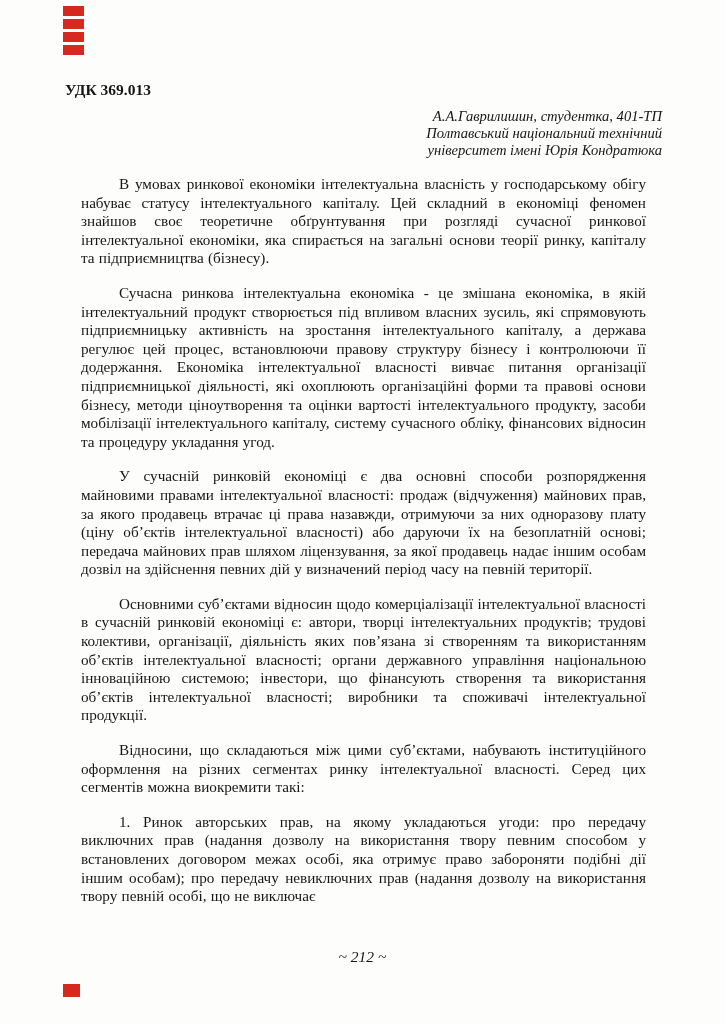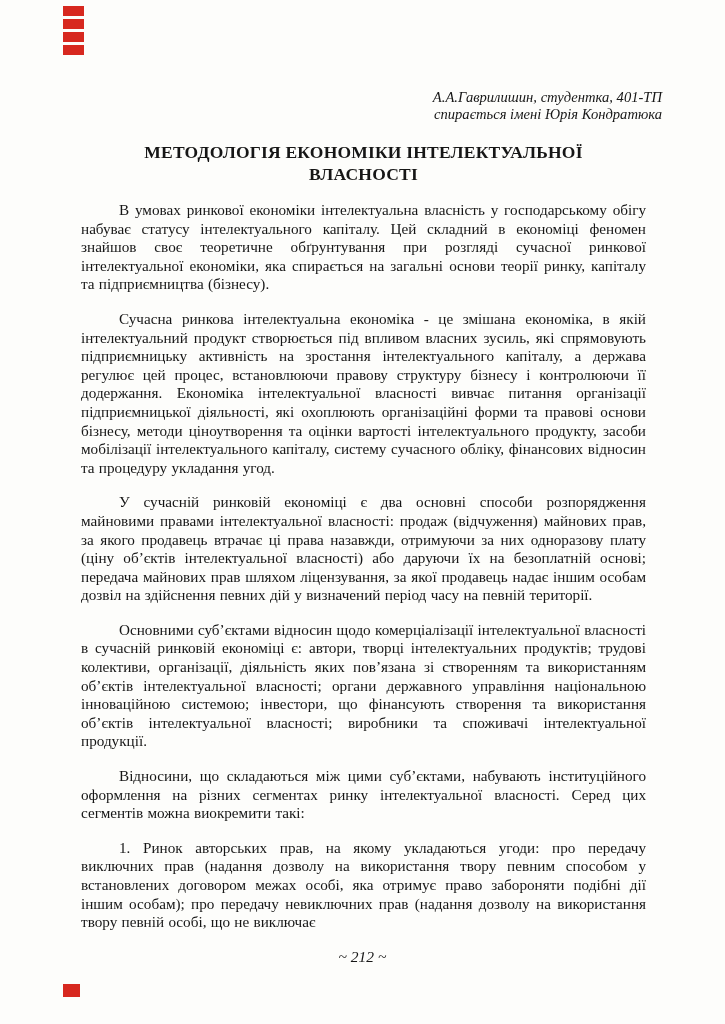--- a/index.html
+++ b/index.html
@@ -89,27 +89,28 @@
   <div class="scan-marks-top">
     <div class="mark" style="background-color:#d7281f"></div>
     <div class="mark" style="background-color:#d7281f"></div>
     <div class="mark" style="background-color:#d7281f"></div>
     <div class="mark" style="background-color:#d7281f"></div>
   </div>
   <div class="scan-mark-bottom" style="background-color:#d7281f"></div>
 
   <div class="content">
 
+    <div class="udk">УДК 369.013</div>
 
     <div class="authors">
       <div>А.А.Гаврилишин, студентка, 401-ТП</div>
-      <div>спирається імені Юрія Кондратюка</div>
+      <div>Полтавський національний технічний</div>
+      <div>університет імені Юрія Кондратюка</div>
     </div>
 
-    <h1 class="title">МЕТОДОЛОГІЯ ЕКОНОМІКИ ІНТЕЛЕКТУАЛЬНОЇ ВЛАСНОСТІ</h1>
 
     <div class="body-text">
       <p>В умовах ринкової економіки інтелектуальна власність у господарському обігу набуває статусу інтелектуального капіталу. Цей складний в економіці феномен знайшов своє теоретичне обґрунтування при розгляді сучасної ринкової інтелектуальної економіки, яка спирається на загальні основи теорії ринку, капіталу та підприємництва (бізнесу).</p>
       <p>Сучасна ринкова інтелектуальна економіка - це змішана економіка, в якій інтелектуальний продукт створюється під впливом власних зусиль, які спрямовують підприємницьку активність на зростання інтелектуального капіталу, а держава регулює цей процес, встановлюючи правову структуру бізнесу і контролюючи її додержання. Економіка інтелектуальної власності вивчає питання організації підприємницької діяльності, які охоплюють організаційні форми та правові основи бізнесу, методи ціноутворення та оцінки вартості інтелектуального продукту, засоби мобілізації інтелектуального капіталу, систему сучасного обліку, фінансових відносин та процедуру укладання угод.</p>
       <p>У сучасній ринковій економіці є два основні способи розпорядження майновими правами інтелектуальної власності: продаж (відчуження) майнових прав, за якого продавець втрачає ці права назавжди, отримуючи за них одноразову плату (ціну об’єктів інтелектуальної власності) або даруючи їх на безоплатній основі; передача майнових прав шляхом ліцензування, за якої продавець надає іншим особам дозвіл на здійснення певних дій у визначений період часу на певній території.</p>
       <p>Основними суб’єктами відносин щодо комерціалізації інтелектуальної власності в сучасній ринковій економіці є: автори, творці інтелектуальних продуктів; трудові колективи, організації, діяльність яких пов’язана зі створенням та використанням об’єктів інтелектуальної власності; органи державного управління національною інноваційною системою; інвестори, що фінансують створення та використання об’єктів інтелектуальної власності; виробники та споживачі інтелектуальної продукції.</p>
       <p>Відносини, що складаються між цими суб’єктами, набувають інституційного оформлення на різних сегментах ринку інтелектуальної власності. Серед цих сегментів можна виокремити такі:</p>
       <p>1. Ринок авторських прав, на якому укладаються угоди: про передачу виключних прав (надання дозволу на використання твору певним способом у встановлених договором межах особі, яка отримує право забороняти подібні дії іншим особам); про передачу невиключних прав (надання дозволу на використання твору певній особі, що не виключає</p>
     </div>
 

